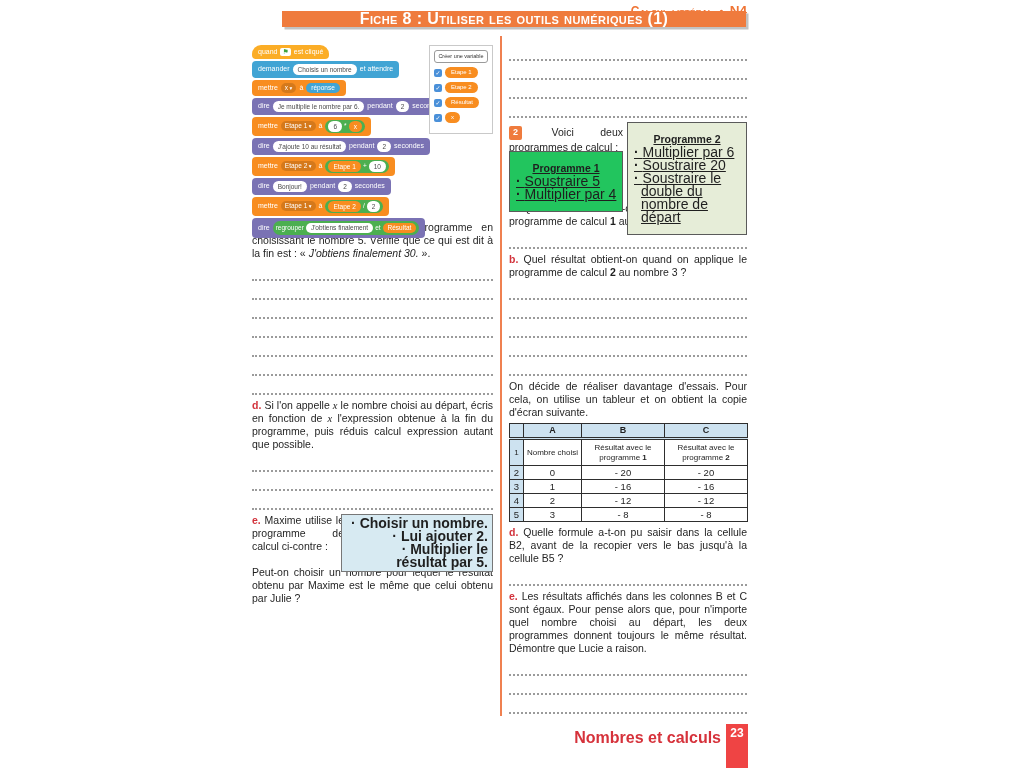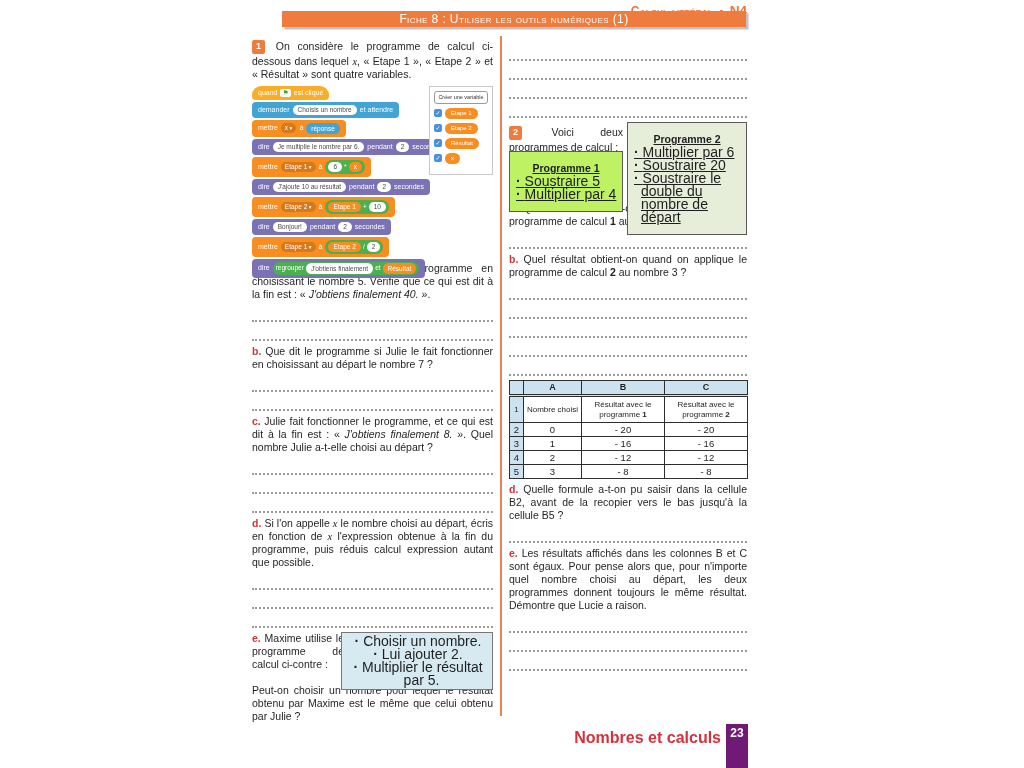--- a/index.html
+++ b/index.html
@@ -6,21 +6,21 @@
   .page{position:relative;width:1024px;height:768px;background:#fff;overflow:hidden;
         font-family:"Liberation Sans",sans-serif;color:#1f1f1f;}
 
   
   .hdr{position:absolute;top:1px;left:500px;width:247px;text-align:right;color:#ef7434;white-space:nowrap;}
   .hdr .chap{font-weight:bold;font-size:12px;font-variant:small-caps;letter-spacing:.3px;}
   .hdr .sep{font-weight:bold;font-size:11px;padding:0 2px;}
   .hdr .code{font-weight:bold;font-size:13.5px;}
   .banner{position:absolute;left:282px;top:11px;width:464px;height:16px;background:#ef7b3d;
           box-shadow:2.5px 2.5px 0 #c2c2c2;display:flex;align-items:center;justify-content:center;}
-  .banner span{color:#fff;font-weight:normal;font-size:12px;font-variant:small-caps;letter-spacing:.4px;}
+  .banner span{color:#fff;font-weight:bold;font-size:16px;font-variant:small-caps;letter-spacing:.4px;}
 
   .divider{position:absolute;left:500px;top:36px;width:2px;height:680px;background:#ef8050;}
 
   
   .col{position:absolute;top:40px;font-size:10.5px;line-height:13px;text-align:justify;}
   .col.left{left:252px;width:241px;}
   .col.right{left:509px;width:238px;top:42px;}
   .p{margin:4px 0 2px;}
   .ql{color:#d2333c;font-weight:bold;}
   .badge{display:inline-block;background:#ef7b3d;color:#fff;font-weight:bold;font-size:9px;
@@ -52,44 +52,44 @@
   .pal-btn{border:1px solid #9a9a9a;border-radius:3px;font-size:5.5px;line-height:7px;text-align:center;
            padding:2px 1px;color:#333;margin-bottom:4px;}
   .pal-row{display:flex;align-items:center;gap:3px;margin:4px 0;}
   .chk{width:8px;height:8px;background:#4a90d9;border-radius:2px;color:#fff;font-size:6px;line-height:8px;text-align:center;flex:0 0 8px;}
   .pill{background:#f88d20;color:#fff;border-radius:7px;font-size:6px;line-height:7px;padding:2px 6px;}
 
   
   .e1wrap{position:relative;min-height:48px;margin-top:4px;}
   .e1txt{width:92px;}
   .e1box{position:absolute;right:0;top:0;width:142px;background:#d7eaf2;border:1px solid #777;
-         padding:2px 4px;text-align:center;}
+         padding:2px 4px;text-align:right;font-weight:bold;}
   .step{font-size:14px;line-height:13px;padding-left:9px;text-indent:-7px;}
   .step::before{content:"·  ";font-weight:bold;}
 
   
   .progs{position:relative;height:72px;margin-top:8px;}
   .ex2head{width:114px;}
   .pbox{box-sizing:border-box;border:1px solid #5a5a5a;padding:10px 4px;text-align:left;text-decoration:underline;}
   .p2box{position:absolute;right:0;top:-4px;width:120px;background:#e6edd8;}
-  .p1box{position:absolute;left:0;top:25px;width:114px;background:#bef264;}
+  .p1box{position:absolute;left:0;top:25px;width:114px;background:#22c55e;}
   .pbox-title{font-weight:bold;font-size:10.5px;text-align:center;line-height:13px;}
 
   
   .sheet{border-collapse:collapse;margin:4px 0 2px;width:238px;table-layout:fixed;border:1.5px solid #2e2e2e;}
   .sheet th,.sheet td{border:1px solid #2e2e2e;text-align:center;padding:0;font-weight:normal;}
   .sheet .hrow th{background:#cde2f0;font-size:9px;font-weight:bold;height:12px;border-bottom:3px double #2e2e2e;}
   .sheet .corner{background:#e4ecf3;}
   .sheet .rnum{background:#cde2f0;font-size:9px;width:14px;}
   .sheet .r1 td{font-size:8px;line-height:10px;height:25px;}
   .sheet .drow td{font-size:9.5px;height:13px;}
 
   
   .ftr{position:absolute;top:729px;left:500px;width:221px;text-align:right;color:#d6323b;font-weight:bold;font-size:16px;}
-  .pagebox{position:absolute;left:726px;top:724px;width:22px;height:44px;background:#701a75;color:#fff;
+  .pagebox{position:absolute;left:726px;top:724px;width:22px;height:44px;background:#ef4444;color:#fff;
            font-weight:bold;font-size:12px;text-align:center;line-height:18px;}
 </style>
 </head>
 <body>
 
 <div class="page">
 
   <div class="hdr">
     <span class="chap">Calcul littéral</span>
     <span class="sep">•</span>
@@ -97,24 +97,20 @@
   </div>
 
   <div class="banner">
     <span>Fiche 8 : Utiliser les outils numériques (1)</span>
   </div>
 
   <div class="divider"></div>
 
   <div class="col left">
 
-    <p class="p" style="margin-top:0">
-      <span class="badge">1</span>
-      <span>On considère le programme de calcul ci-dessous dans lequel </span><span class="mx">x</span><span>, « Etape 1 », « Etape 2 » et « Résultat » sont quatre variables.</span>
-    </p>
 
     <div class="scratch">
       <div class="blocks">
         <div class="blk b-hat">
           <span>quand</span>
           <span class="flag">⚑</span>
           <span>est cliqué</span>
         </div>
         <div class="blk b-sense">
           <span>demander</span>
@@ -205,36 +201,28 @@
         </div>
         <div class="pal-row">
           <span class="chk">✓</span>
           <span class="pill">x</span>
         </div>
       </div>
     </div>
 
     <p class="p">
       <span class="ql">a.</span>
-      <span>Julie a fait fonctionner ce programme en choisissant le nombre 5. Vérifie que ce qui est dit à la fin est : « </span><span class="it">J'obtiens finalement 40.</span><span> ».</span>
-    </p>
-    <div class="ans"></div>
-    <div class="ans"></div>
-
-    <p class="p">
-      <span class="ql">b.</span>
-      <span>Que dit le programme si Julie le fait fonctionner en choisissant au départ le nombre 7 ?</span>
-    </p>
-    <div class="ans"></div>
-    <div class="ans"></div>
-
-    <p class="p">
-      <span class="ql">c.</span>
-      <span>Julie fait fonctionner le programme, et ce qui est dit à la fin est : « </span><span class="it">J'obtiens finalement 8.</span><span> ». Quel nombre Julie a-t-elle choisi au départ ?</span>
-    </p>
+      <span>Julie a fait fonctionner ce programme en choisissant le nombre 5. Vérifie que ce qui est dit à la fin est : « </span><span class="it">J'obtiens finalement 30.</span><span> ».</span>
+    </p>
+    <div class="ans"></div>
+    <div class="ans"></div>
+
+    <div class="ans"></div>
+    <div class="ans"></div>
+
     <div class="ans"></div>
     <div class="ans"></div>
     <div class="ans"></div>
 
     <p class="p">
       <span class="ql">d.</span>
       <span>Si l'on appelle </span><span class="mx">x</span><span> le nombre choisi au départ, écris en fonction de </span><span class="mx">x</span><span> l'expression obtenue à la fin du programme, puis réduis calcul expression autant que possible.</span>
     </p>
     <div class="ans"></div>
     <div class="ans"></div>
@@ -291,20 +279,23 @@
       <span class="ql">b.</span>
       <span>Quel résultat obtient-on quand on applique le programme de calcul </span><b>2</b><span> au nombre 3 ?</span>
     </p>
     <div class="ans"></div>
     <div class="ans"></div>
 
     <div class="ans"></div>
     <div class="ans"></div>
     <div class="ans"></div>
 
+    <p class="p">
+      <span>On décide de réaliser davantage d'essais. Pour cela, on utilise un tableur et on obtient la copie d'écran suivante.</span>
+    </p>
 
     <table class="sheet">
       <colgroup>
           <col style="width:14px">
           <col style="width:58px">
           <col style="width:83px">
           <col style="width:83px">
         </colgroup>
       <tbody>
           <tr class="hrow">

